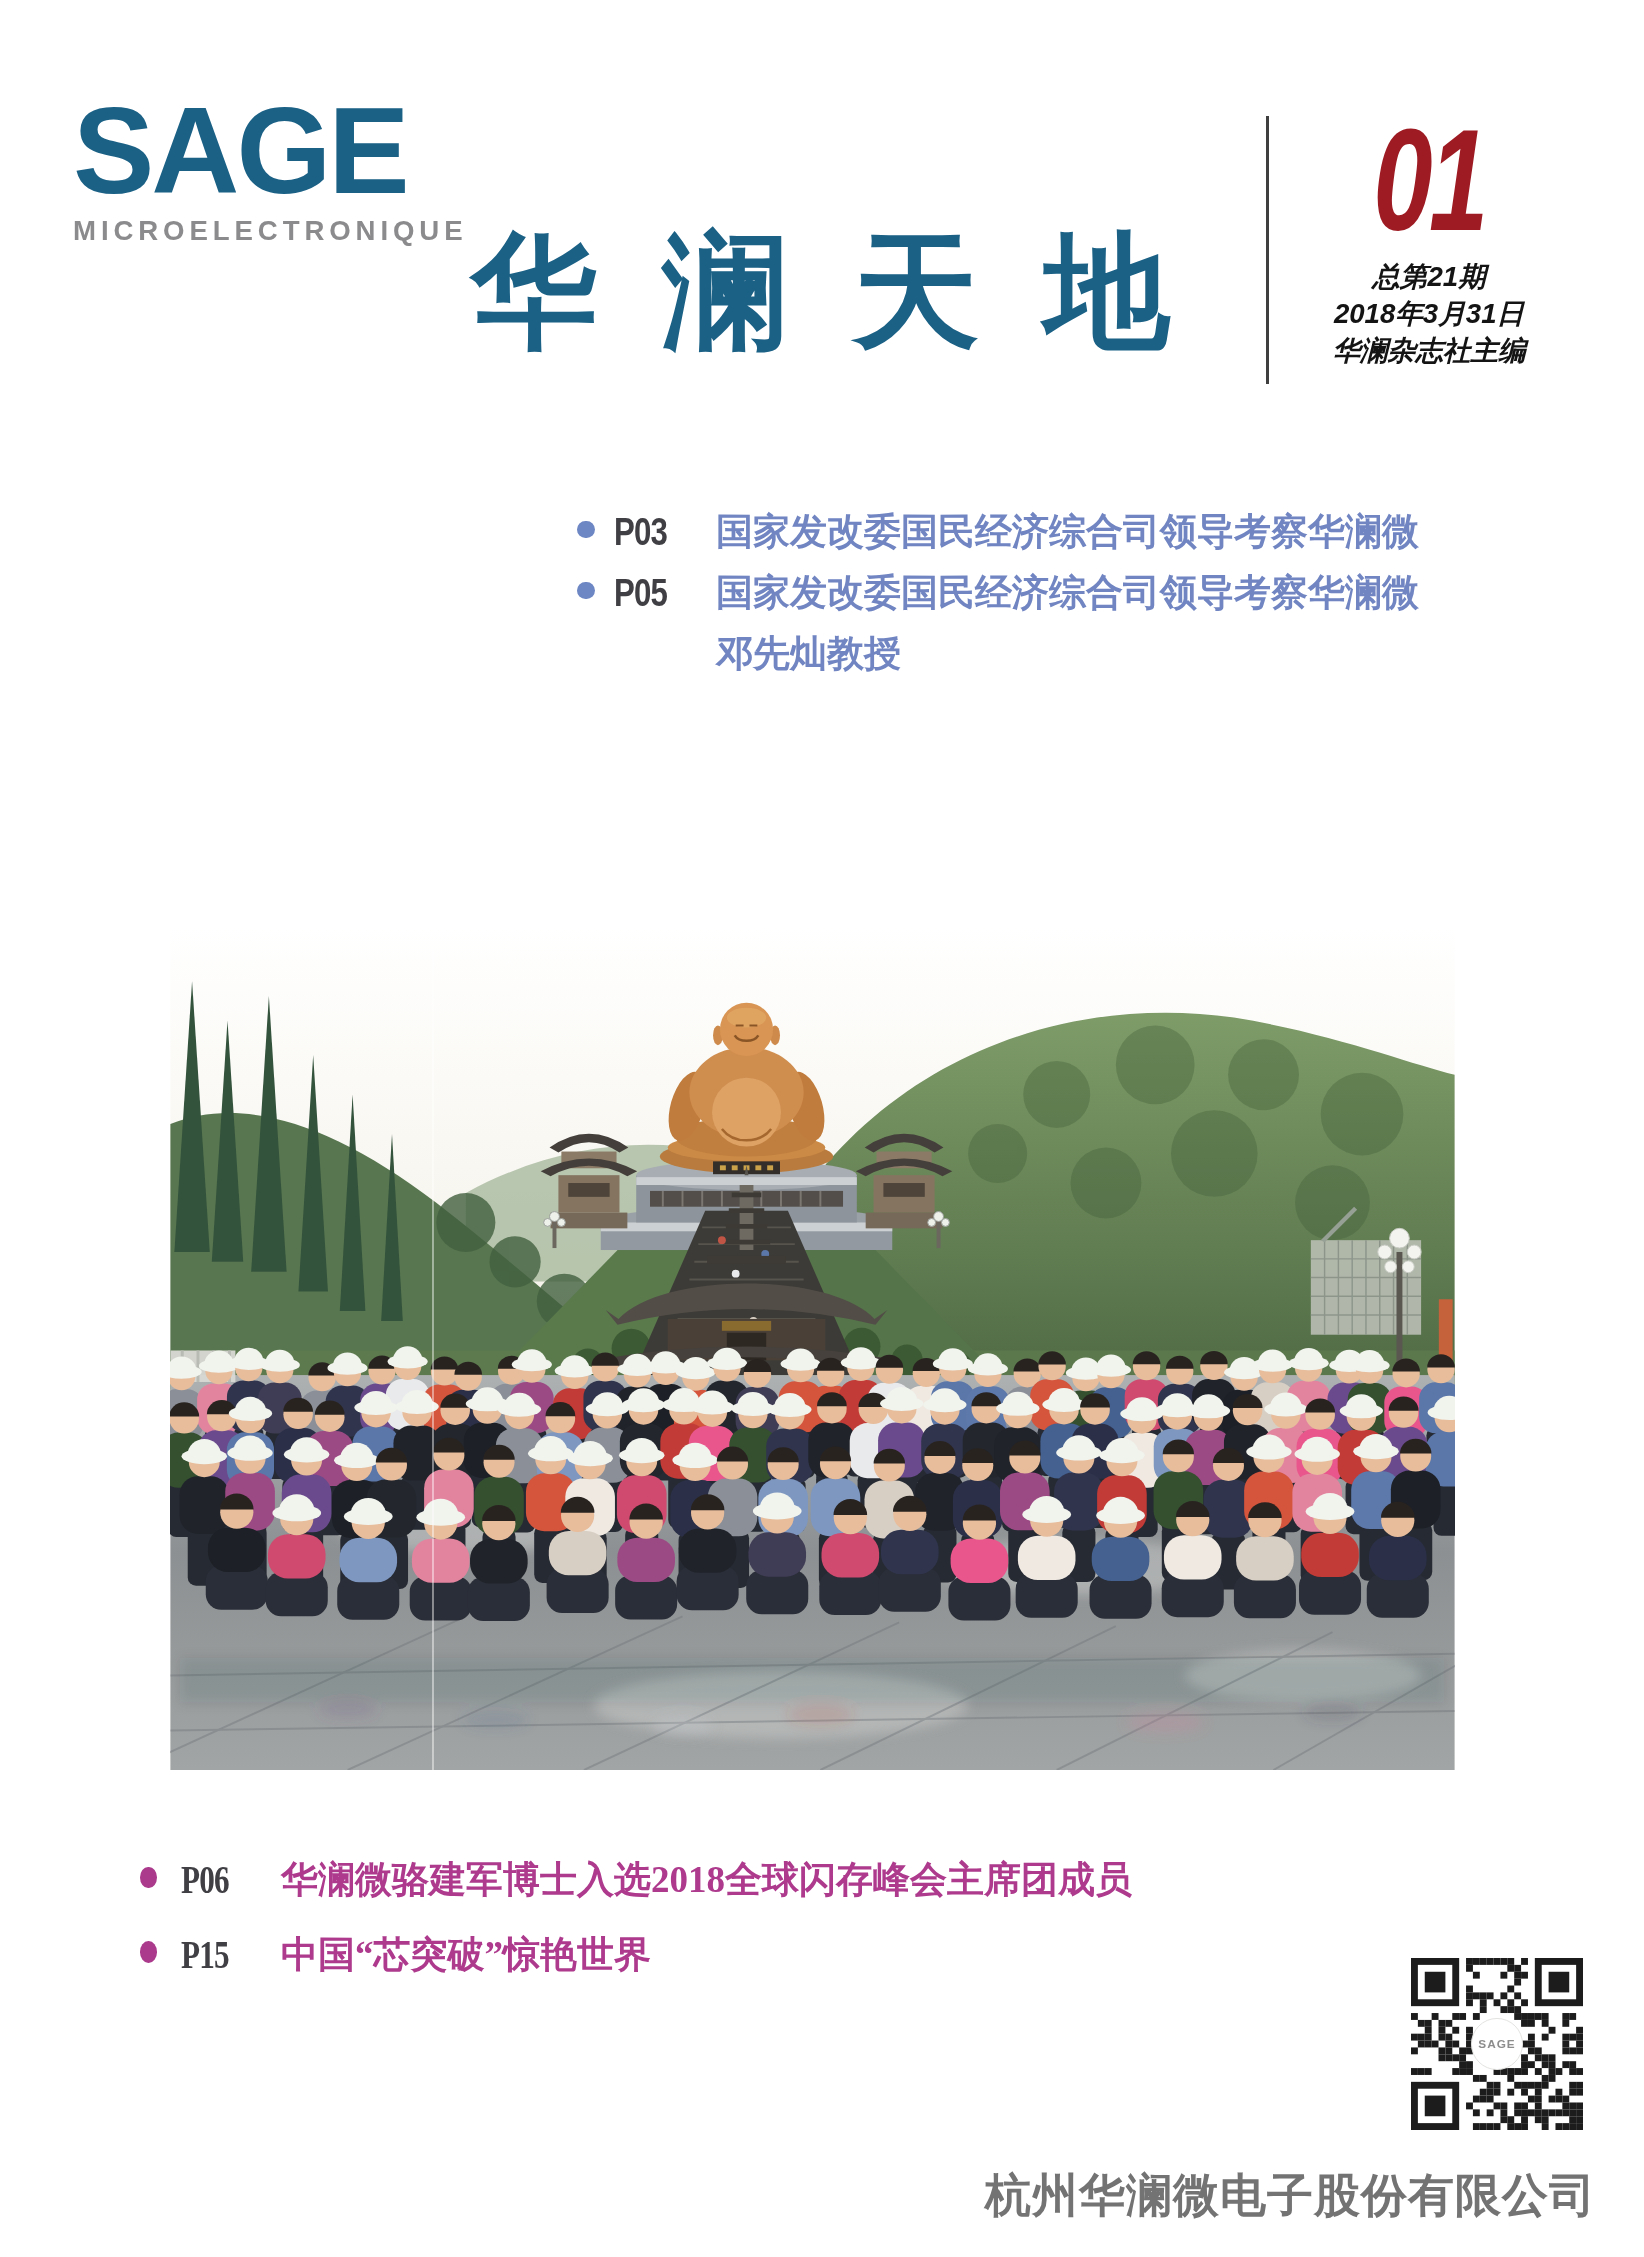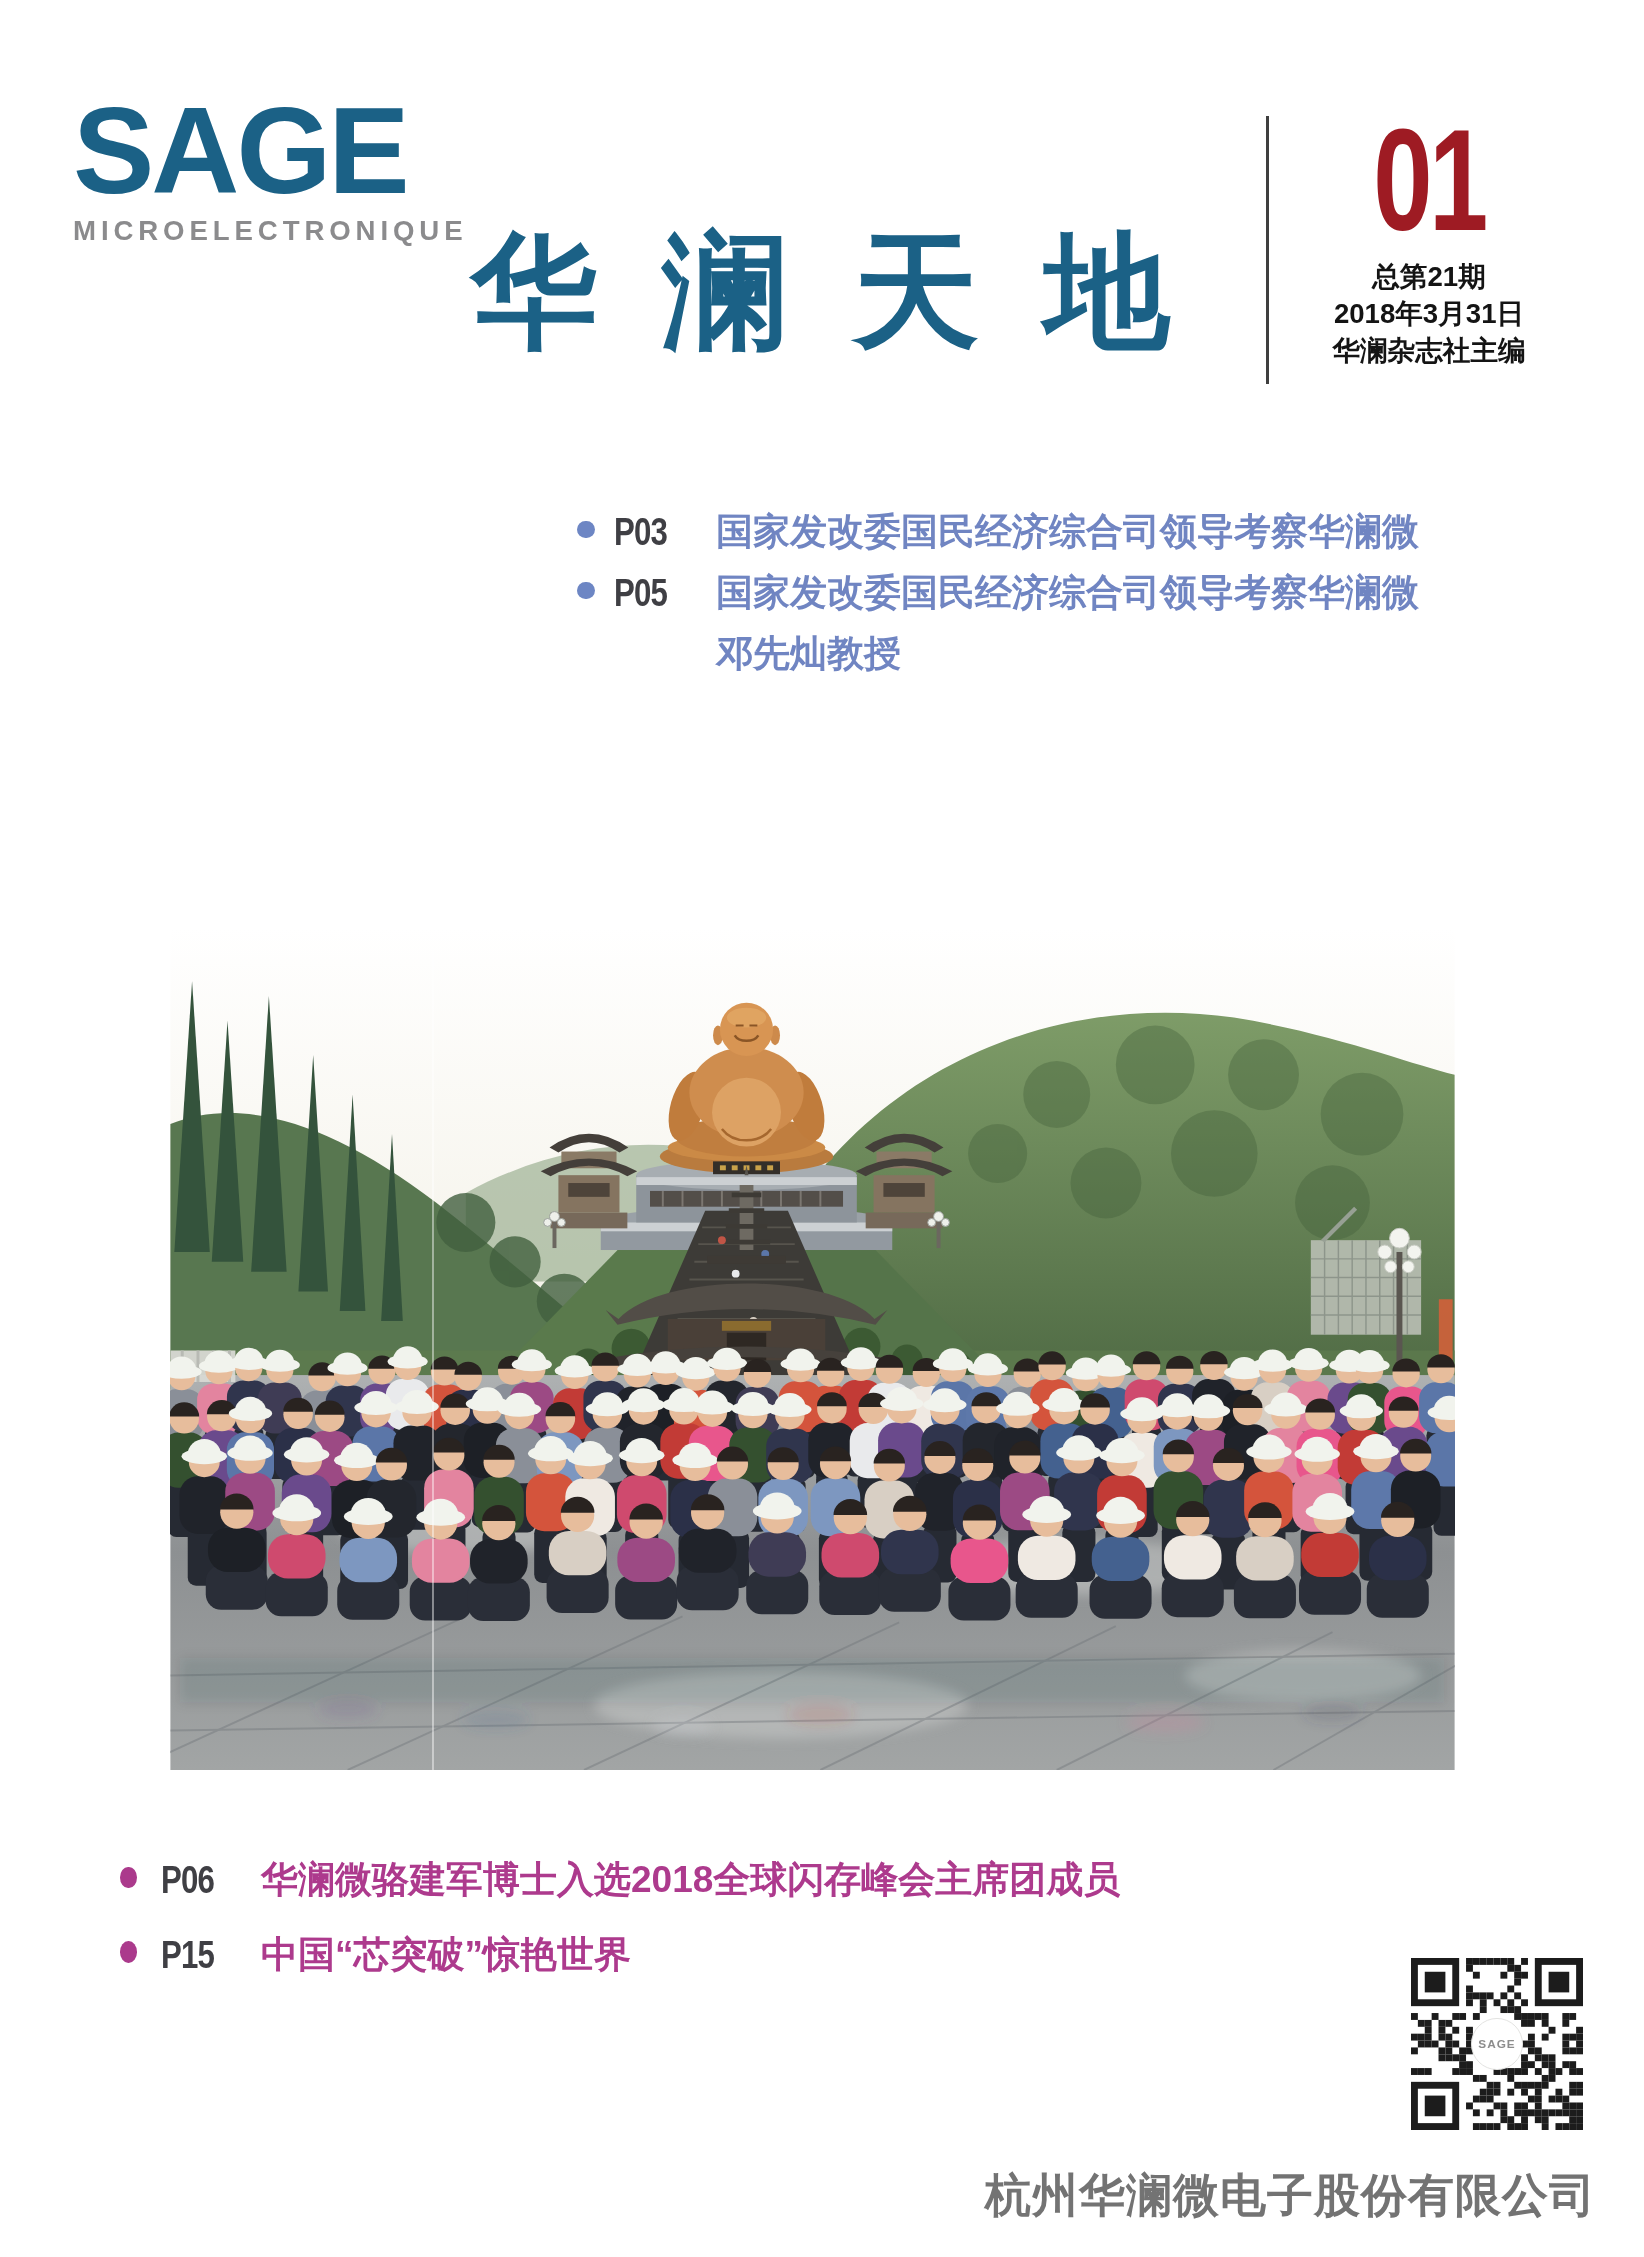--- a/index.html
+++ b/index.html
@@ -7,29 +7,29 @@
         font-family:"Liberation Sans",sans-serif;}
 
   
   .logo{position:absolute;left:73px;top:95px;}
   .logo-text{font-size:122px;font-weight:800;color:#1b6186;letter-spacing:-3px;line-height:.92;}
   .logo-sub{font-size:27.6px;font-weight:700;color:#8b8b8d;letter-spacing:4.9px;margin-top:7.9px;}
   .mag-title{position:absolute;left:471px;top:225px;font-size:126px;line-height:1.05;font-weight:700;
              color:#1b6186;letter-spacing:65px;white-space:nowrap;
              font-family:"DejaVu Serif",serif;}
   .vline{position:absolute;left:1266px;top:116px;width:3px;height:268px;background:#3f3f3f;}
-  .issue{position:absolute;left:1296px;top:110px;width:266px;text-align:center;}
+  .issue{position:absolute;left:1296px;top:110px;width:266px;text-align:center;font-style:italic;}
   .issue-number{font-size:144px;font-weight:800;color:#9e1b23;line-height:.98;
                 transform:scaleX(.74);transform-origin:50% 50%;letter-spacing:-4.9px;}
   .issue-lines{margin-top:7.9px;font-size:27.6px;font-weight:700;color:#141414;line-height:1.34;}
 
   
   .toc{position:absolute;}
   .toc-top{left:577px;top:508px;width:926px;}
-  .toc-bottom{left:120px;top:1856px;width:1300px;}
+  .toc-bottom{left:140px;top:1856px;width:1300px;font-family:Liberation Serif, serif;}
   .toc-row{display:grid;align-items:start;}
   .toc-top .toc-row{grid-template-columns:37px 102px 1fr;margin-bottom:13.8px;}
   .toc-bottom .toc-row{grid-template-columns:41px 100px 1fr;margin-bottom:27.6px;}
   .dot{border-radius:50%;}
   .dot-blue{width:17.7px;height:17.7px;background:#6d86c4;margin-top:12.8px;}
   .dot-mag{width:16.7px;height:21.7px;background:#ab3a8c;margin-top:10.8px;}
   .pg{font-size:39px;font-weight:800;color:#3f3f44;line-height:47px;
       transform:scaleX(.8);transform-origin:0 50%;letter-spacing:-1px;}
   .tt{font-size:37px;font-weight:700;line-height:47px;white-space:nowrap;}
   .tt-blue{color:#7085c2;}

